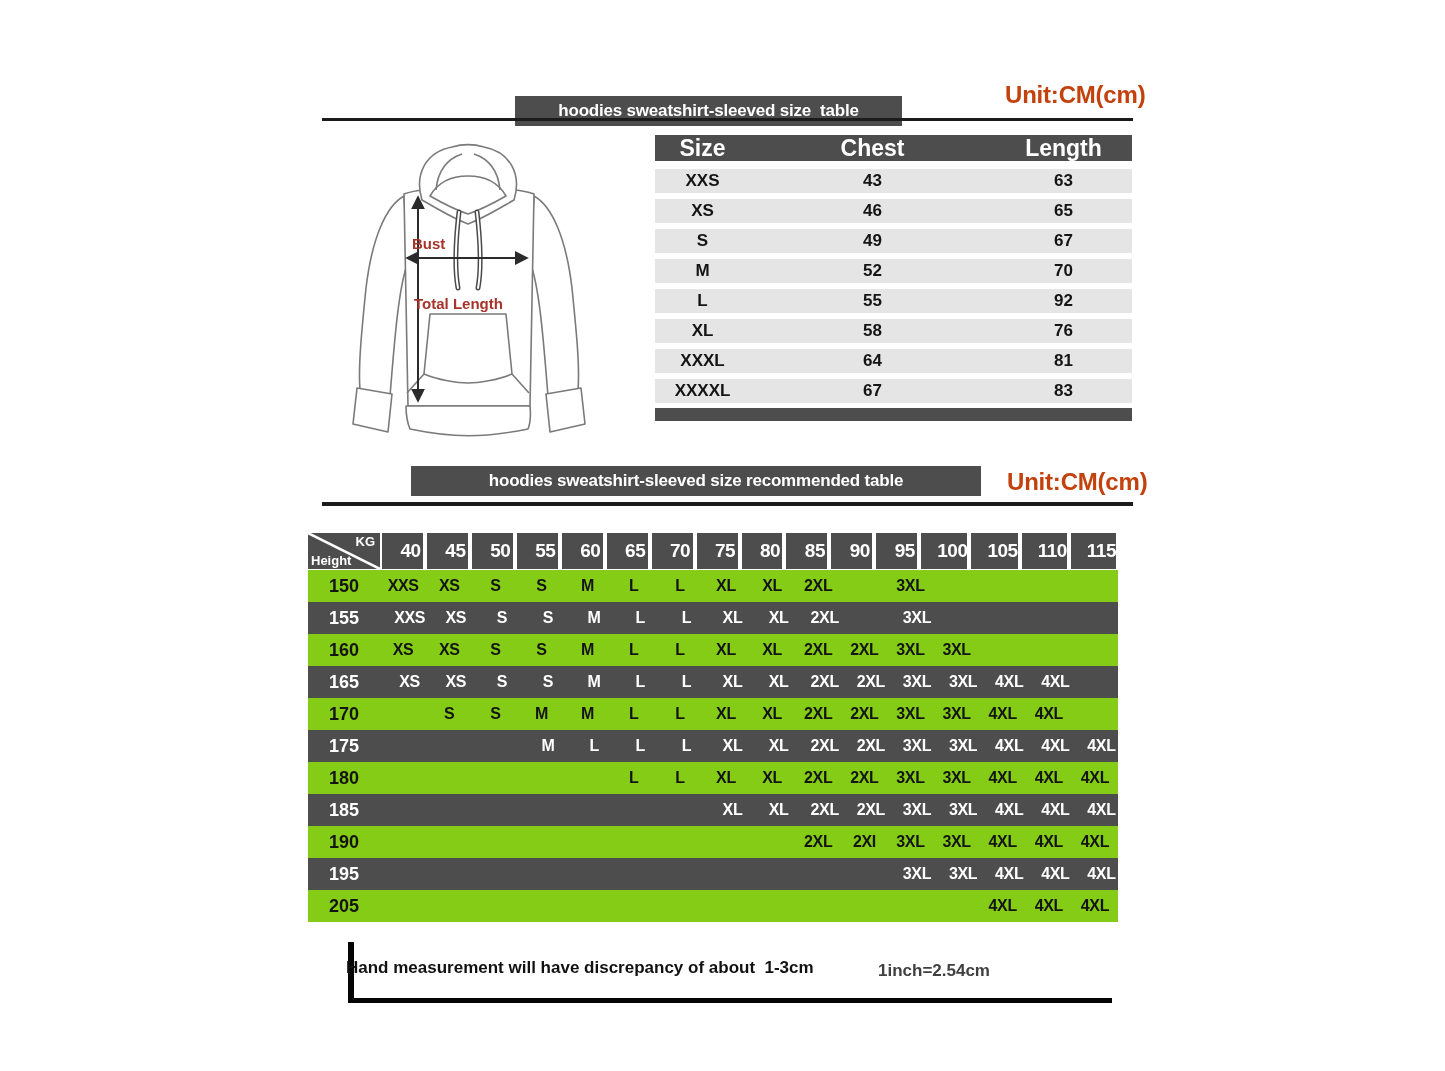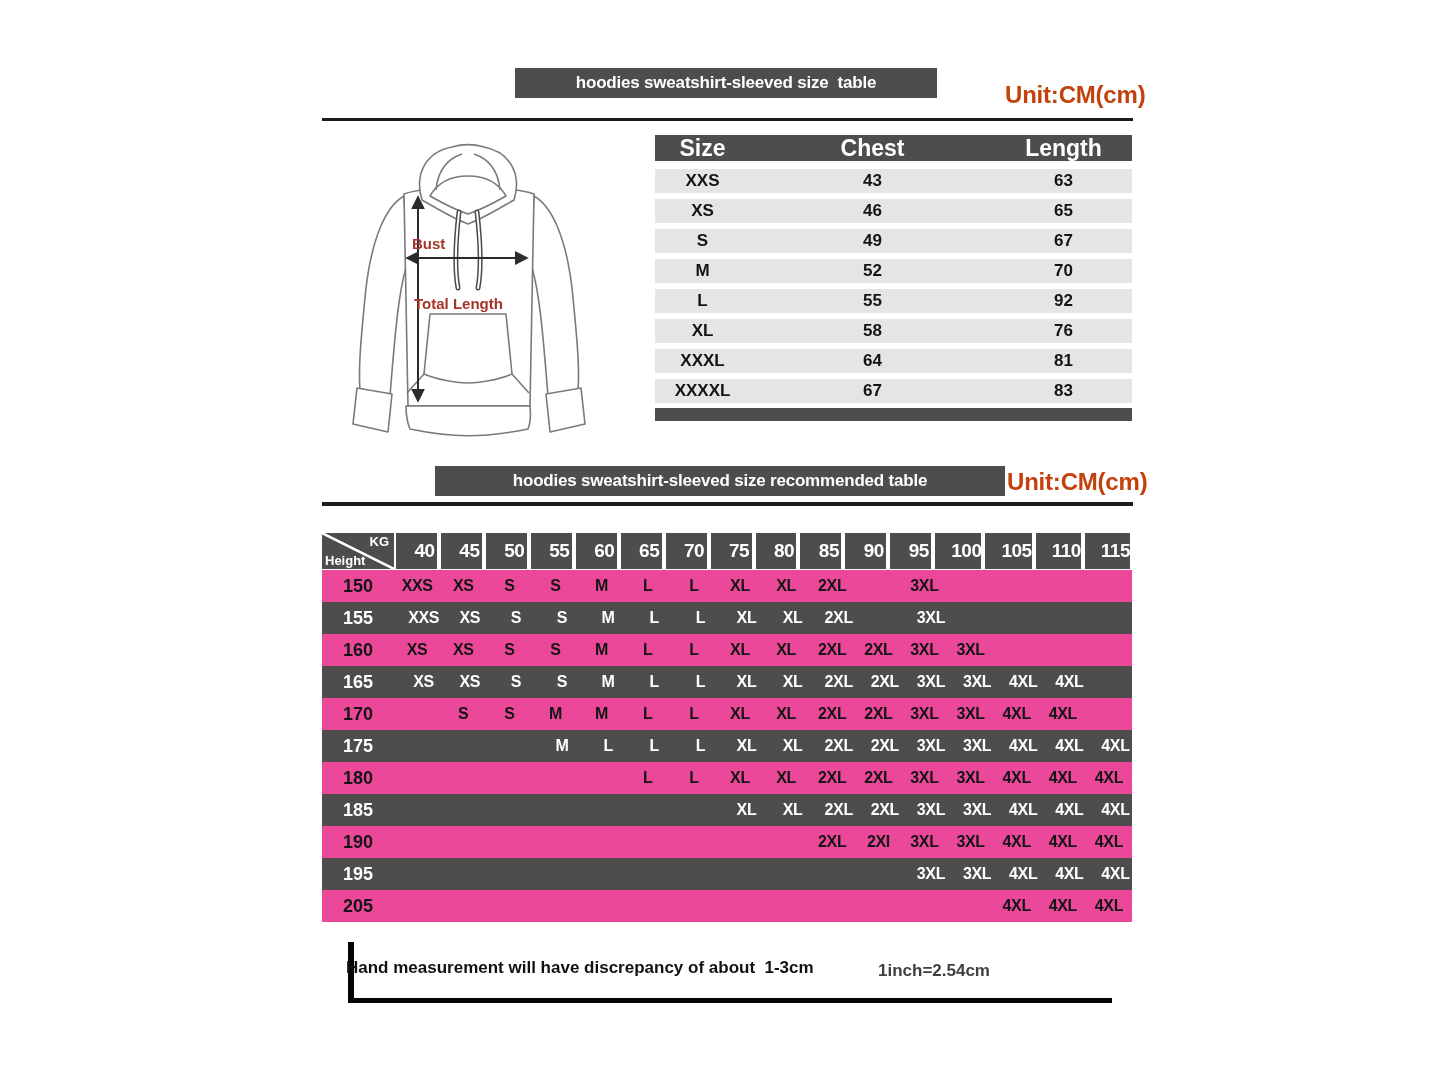--- a/index.html
+++ b/index.html
@@ -23,21 +23,21 @@
     height:26px;line-height:26px;color:#fff;font-weight:700;font-size:23px;text-align:center;
   }
   .st-body{margin-top:8px;}
   .st-row{
     display:grid;grid-template-columns:95px 245px 137px;background:#e5e5e5;
     height:24px;line-height:24px;color:#141414;font-weight:700;font-size:17px;
     text-align:center;margin-bottom:6px;
   }
   .st-bottom{height:13px;background:#4d4d4d;margin-top:-1px;}
   
-  .matrix{left:322px;top:533px;width:810px;}
+  .matrix{left:308px;top:533px;width:810px;}
   .mx-head{display:flex;height:36px;margin-bottom:1px;}
   .mx-corner{
     position:relative;width:72px;height:36px;background:#4d4d4d;flex:0 0 72px;
   }
   .mx-corner svg{position:absolute;left:0;top:0;width:72px;height:36px;}
   .mx-corner .kg{
     position:absolute;right:5px;top:1px;color:#fff;font-weight:700;font-size:13px;
   }
   .mx-corner .hgt{
     position:absolute;left:3px;bottom:1px;color:#fff;font-weight:700;font-size:13px;
@@ -46,36 +46,36 @@
   .mx-hbox{
     background:#4d4d4d;color:#fff;font-weight:700;font-size:19px;
     margin:0 2px;display:flex;align-items:center;justify-content:center;
     letter-spacing:-0.5px;
     padding-left:16px;
   }
   .mx-row{
     display:grid;grid-template-columns:72px repeat(16,1fr);height:32px;
     align-items:center;text-align:center;font-weight:700;
   }
-  .mx-row.light{background:#ec4899;color:#141414;}
+  .mx-row.light{background:#84cc16;color:#141414;}
   .mx-row.dark{background:#4d4d4d;color:#ffffff;gap:13px;}
   .mx-label{font-size:18px;}
   .mx-cell{font-size:16px;letter-spacing:-0.4px;}
   
   .vbar{left:348px;top:942px;width:6px;height:61px;background:#050505;}
   .hline{left:348px;top:998px;width:764px;height:5px;background:#050505;}
   .note{left:346px;top:958px;font-weight:700;font-size:17px;color:#111;}
   .conv{left:878px;top:961px;font-weight:700;font-size:17px;color:#404040;}
 </style>
 </head>
 <body>
 
 <div id="canvas">
 
-  <div class="abs titlebar pre" style="left:515px;top:68px;width:422px;height:30px;">
+  <div class="abs titlebar pre" style="left:515px;top:96px;width:387px;height:30px;">
     <span class="pre">hoodies sweatshirt-sleeved size  table</span>
   </div>
   <div class="abs unit" style="left:1005px;top:80px;height:30px;">Unit:CM(cm)</div>
   <div class="abs rule" style="left:322px;top:118px;width:811px;height:3px;"></div>
 
   <svg class="abs" style="left:328px;top:138px;" width="282" height="320" viewBox="0 0 282 320">
     <defs>
       <marker id="ah" viewBox="0 0 10 10" refX="8" refY="5" markerWidth="7" markerHeight="7" orient="auto-start-reverse">
         <path d="M0,0 L10,5 L0,10 Z" fill="#2b2b2b"></path>
       </marker>
@@ -151,21 +151,21 @@
         </div>
         <div class="st-row">
           <div class="st-cell">XXXXL</div>
           <div class="st-cell">67</div>
           <div class="st-cell">83</div>
         </div>
       </div>
     <div class="st-bottom"></div>
   </div>
 
-  <div class="abs titlebar pre" style="left:435px;top:466px;width:570px;height:30px;">
+  <div class="abs titlebar pre" style="left:411px;top:466px;width:570px;height:30px;">
     <span class="pre">hoodies sweatshirt-sleeved size recommended table</span>
   </div>
   <div class="abs unit" style="left:1007px;top:467px;height:30px;">Unit:CM(cm)</div>
   <div class="abs rule" style="left:322px;top:502px;width:811px;height:4px;"></div>
 
   <div class="abs matrix">
     <div class="mx-head">
       <div class="mx-corner">
         <svg viewBox="0 0 72 36" preserveAspectRatio="none">
           <line x1="0" y1="0" x2="72" y2="36" stroke="#ffffff" stroke-width="2.5"></line>

